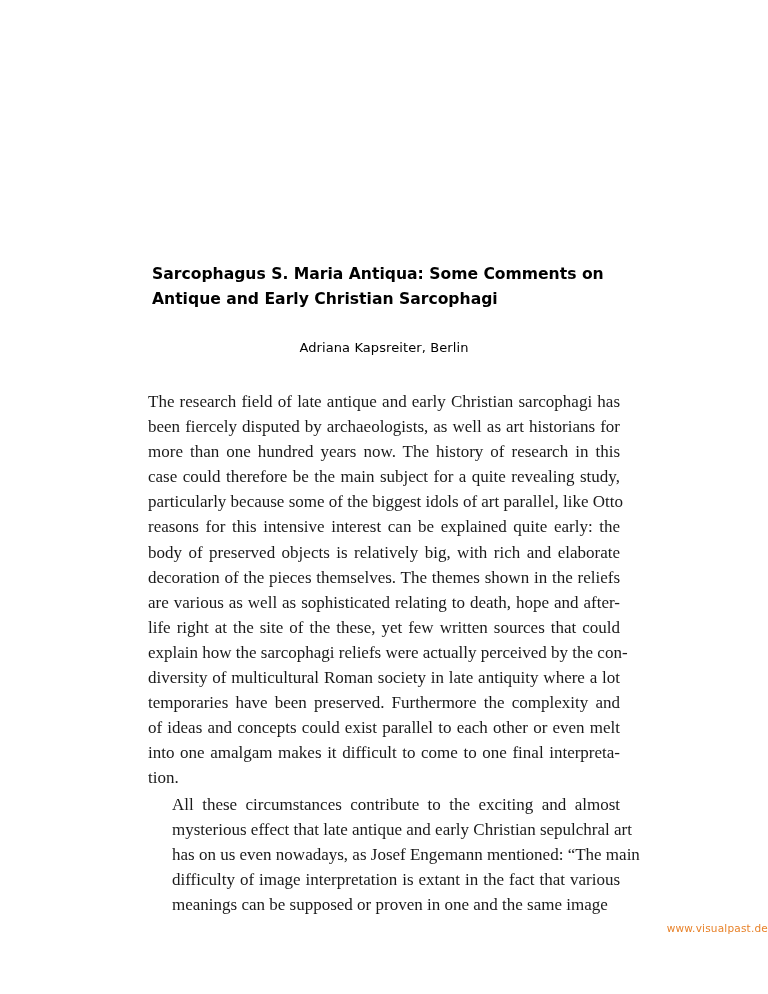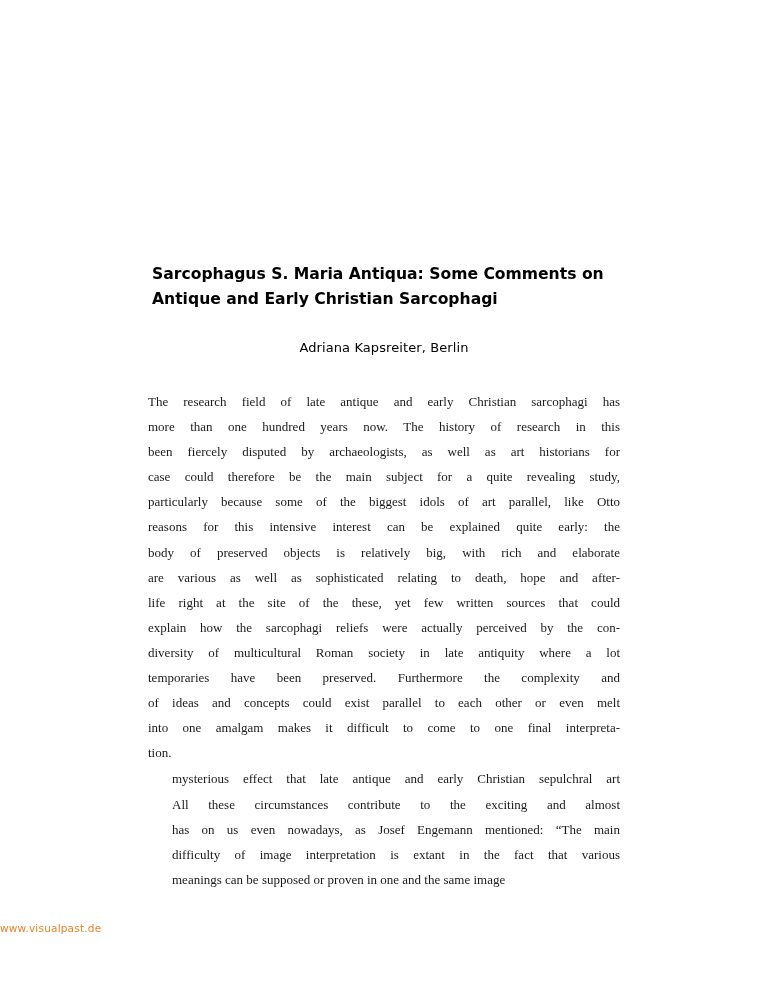--- a/index.html
+++ b/index.html
@@ -45,21 +45,21 @@
     font-family: "DejaVu Sans", sans-serif;
     font-size: 13px;
     text-align: center;
     color: #000000;
     margin-top: 28px;
     letter-spacing: 0.1px;
   }
   .body-text {
     margin-top: 34px;
     font-family: "Liberation Serif", serif;
-    font-size: 13px;
+    font-size: 17px;
     line-height: 25.1px;
     text-align: justify;
     color: #1a1a1a;
   }
   .para {
     margin: 0;
   }
   .para + .para {
     text-indent: 24px;
     margin-top: 1px;
@@ -74,21 +74,21 @@
     text-align-last: left;
   }
   .para .ln.first-indent {
     text-indent: 24px;
   }
   .footer {
     position: absolute;
     left: 0;
     top: 922px;
     width: 768px;
-    text-align: left;
+    text-align: right;
     font-family: "DejaVu Sans", sans-serif;
     font-size: 10.5px;
     color: #e8822a;
     letter-spacing: 0.2px;
   }
 </style>
 </head>
 <body>
 
 <div class="page">
@@ -99,39 +99,40 @@
       <span class="line">Sarcophagus S. Maria Antiqua: Some Comments on</span>
       <span class="line">Antique and Early Christian Sarcophagi</span>
     </h1>
 
     <div class="author">Adriana Kapsreiter, Berlin</div>
 
     <div class="body-text">
 
       <p class="para">
         <span class="ln">The research field of late antique and early Christian sarcophagi has</span>
+        <span class="ln">been fiercely disputed by archaeologists, as well as art historians for</span>
         <span class="ln">more than one hundred years now. The history of research in this</span>
-        <span class="ln">been fiercely disputed by archaeologists, as well as art historians for</span>
         <span class="ln">case could therefore be the main subject for a quite revealing study,</span>
         <span class="ln">particularly because some of the biggest idols of art parallel, like Otto</span>
         <span class="ln">reasons for this intensive interest can be explained quite early: the</span>
         <span class="ln">body of preserved objects is relatively big, with rich and elaborate</span>
+        <span class="ln">decoration of the pieces themselves. The themes shown in the reliefs</span>
         <span class="ln">are various as well as sophisticated relating to death, hope and after-</span>
         <span class="ln">life right at the site of the these, yet few written sources that could</span>
         <span class="ln">explain how the sarcophagi reliefs were actually perceived by the con-</span>
         <span class="ln">diversity of multicultural Roman society in late antiquity where a lot</span>
         <span class="ln">temporaries have been preserved. Furthermore the complexity and</span>
         <span class="ln">of ideas and concepts could exist parallel to each other or even melt</span>
         <span class="ln">into one amalgam makes it difficult to come to one final interpreta-</span>
         <span class="ln last">tion.</span>
       </p>
 
       <p class="para">
+        <span class="ln first-indent">All these circumstances contribute to the exciting and almost</span>
         <span class="ln">mysterious effect that late antique and early Christian sepulchral art</span>
-        <span class="ln first-indent">All these circumstances contribute to the exciting and almost</span>
         <span class="ln">has on us even nowadays, as Josef Engemann mentioned: “The main</span>
         <span class="ln">difficulty of image interpretation is extant in the fact that various</span>
         <span class="ln last">meanings can be supposed or proven in one and the same image</span>
       </p>
 
     </div>
   </div>
 
   <div class="footer">www.visualpast.de</div>
 

